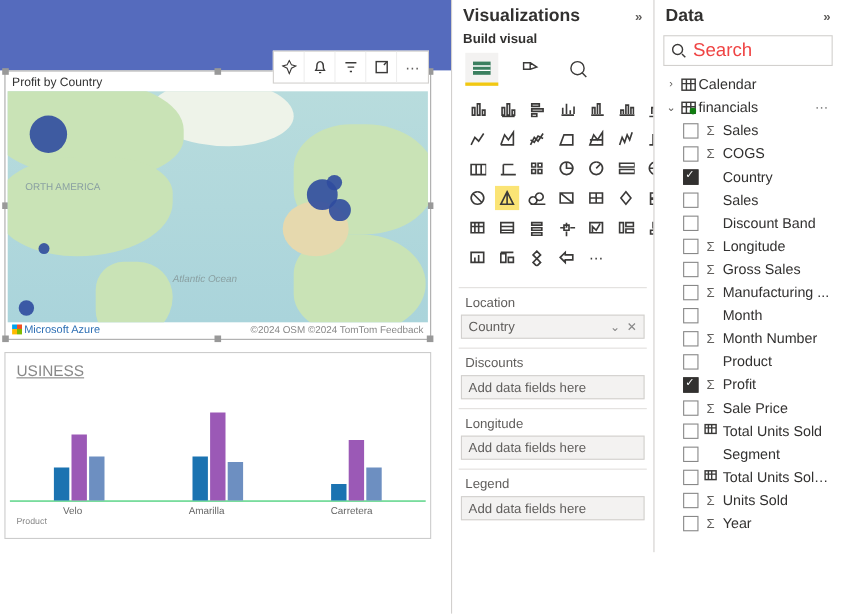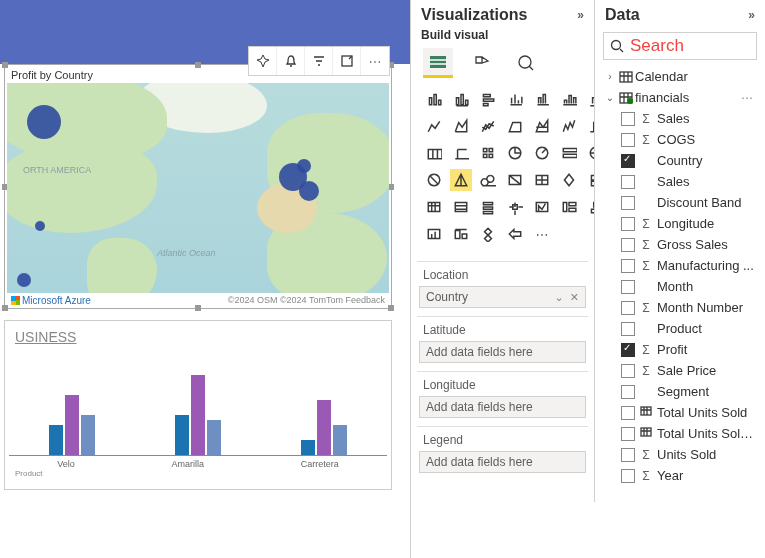--- a/index.html
+++ b/index.html
@@ -400,21 +400,21 @@
     <div class="lbl">Location</div>
     <div class="pill">
       <span>Country</span>
       <span class="pill-x">
           <span>⌄</span>
           <span>✕</span>
         </span>
     </div>
   </div>
   <div class="fieldwell">
-    <div class="lbl">Latitude</div>
+    <div class="lbl">Discounts</div>
     <div class="pill">
         <span>Add data fields here</span>
       </div>
   </div>
   <div class="fieldwell">
     <div class="lbl">Longitude</div>
     <div class="pill">
         <span>Add data fields here</span>
       </div>
   </div>
@@ -522,33 +522,33 @@
           <div class="sigma">Σ</div>
           <div class="nm">Profit</div>
         </div>
         <div class="field-row">
           <div class="chk"></div>
           <div class="sigma">Σ</div>
           <div class="nm">Sale Price</div>
         </div>
         <div class="field-row">
           <div class="chk"></div>
-          <div class="sigma">&nbsp;</div>
-          <div class="nm">Segment</div>
-        </div>
-        <div class="field-row">
-          <div class="chk"></div>
           <div class="calcico"><svg width="12" height="12">
               <rect x="1" y="2" width="10" height="8"></rect>
               <path d="M1 5h10M4 2v8M7 2v8"></path>
             </svg></div>
           <div class="nm">Total Units Sold</div>
         </div>
         <div class="field-row">
           <div class="chk"></div>
+          <div class="sigma">&nbsp;</div>
+          <div class="nm">Segment</div>
+        </div>
+        <div class="field-row">
+          <div class="chk"></div>
           <div class="calcico"><svg width="12" height="12">
               <rect x="1" y="2" width="10" height="8"></rect>
               <path d="M1 5h10M4 2v8M7 2v8"></path>
             </svg></div>
           <div class="nm">Total Units Sold 2</div>
         </div>
         <div class="field-row">
           <div class="chk"></div>
           <div class="sigma">Σ</div>
           <div class="nm">Units Sold</div>

